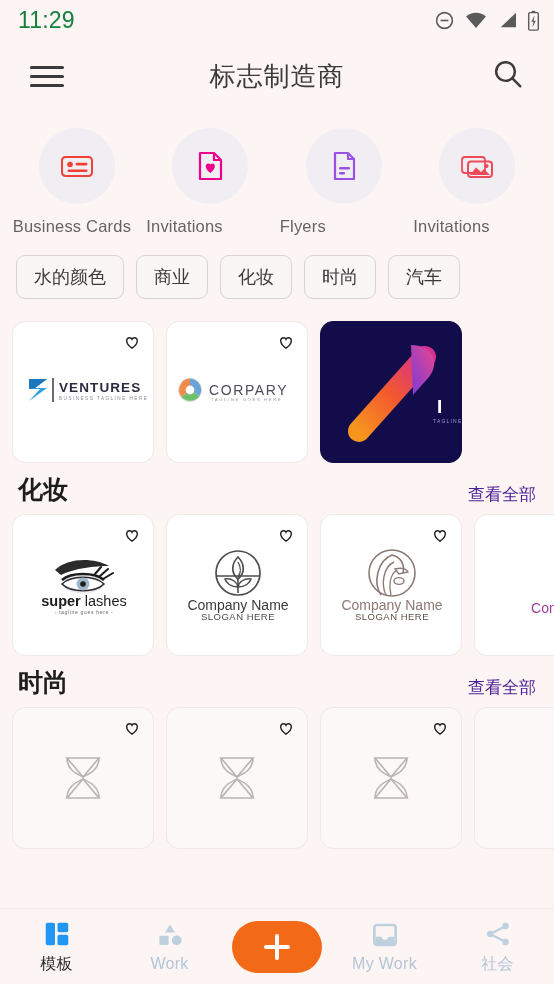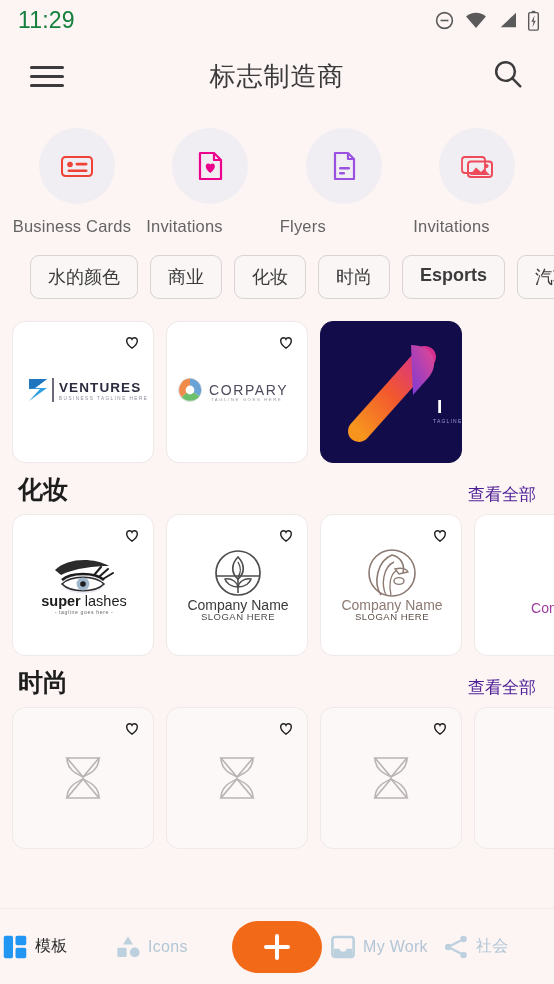--- a/index.html
+++ b/index.html
@@ -45,21 +45,21 @@
     width:76px; height:76px; border-radius:50%;
     background:#f0eef2; margin:0 auto;
     display:flex; align-items:center; justify-content:center;
   }
   .qc-label {
     margin-top:12px; font-size:16.5px; color:#646464;
     line-height:1.25; letter-spacing:.2px;
   }
   
   .chiprow {
-    display:flex; gap:12px; padding:14px 16px 8px 30px;
+    display:flex; gap:12px; padding:14px 16px 8px 16px;
     overflow:hidden; white-space:nowrap;
   }
   .chip {
     border:1px solid #d8d4d4; border-radius:9px;
     background:#fbf6f6; padding:9px 17px;
     font-size:18px; color:#3b3b3b; flex:0 0 auto; cursor:pointer;
   }
   .chip.bold { font-weight:bold; }
   
   .section-head {
@@ -84,21 +84,21 @@
   .heart { position:absolute; top:9px; right:11px; z-index:3; cursor:pointer; }
   .logo-wrap { text-align:center; width:100%; padding:0 8px; }
   
   .bottomnav {
     position:absolute; left:0; right:0; bottom:0; height:76px;
     background:#fdf4f4; display:flex; align-items:center;
     border-top:1px solid #f2e9e9;
   }
   .nav-item {
     flex:1; text-align:center; cursor:pointer;
-    display:flex; flex-direction:row; align-items:center; gap:5px;
+    display:flex; flex-direction:column; align-items:center; gap:5px;
   }
   .nav-label { font-size:16px; color:#b2c6d6; letter-spacing:.3px; }
   .nav-item.active .nav-label { color:#2b2b2b; }
   .fab {
     width:90px; height:52px; border-radius:26px; background:#f26a17;
     display:flex; align-items:center; justify-content:center;
     cursor:pointer; flex:0 0 auto; margin:0 6px;
   }
   .fab-plus { position:relative; width:26px; height:26px; }
   .fab-plus:before, .fab-plus:after {
@@ -195,21 +195,20 @@
     <div class="qc-label">Invitations</div>
   </div>
 
 </div>
 
 <div class="chiprow">
   <div class="chip">水的颜色</div>
   <div class="chip">商业</div>
   <div class="chip">化妆</div>
   <div class="chip">时尚</div>
-  <div class="chip bold">Esports</div>
   <div class="chip">汽车</div>
 </div>
 
 <div class="section-head clipped">
   <div class="section-title">商业</div>
   <div class="section-more">查看全部</div>
 </div>
 <div class="cardrow">
 
   <div class="card">
@@ -398,21 +397,21 @@
     </svg>
     <div class="nav-label">模板</div>
   </div>
 
   <div class="nav-item">
     <svg width="30" height="30" viewBox="0 0 24 24">
       <path d="M12 3.5 L16 10 H8 Z" fill="#bcd0de"></path>
       <rect x="3.5" y="12.6" width="7.4" height="7.4" rx="1" fill="#bcd0de"></rect>
       <circle cx="17.4" cy="16.3" r="3.9" fill="#bcd0de"></circle>
     </svg>
-    <div class="nav-label">Icons</div>
+    <div class="nav-label">Work</div>
   </div>
 
   <div class="fab">
     <div class="fab-plus"></div>
   </div>
 
   <div class="nav-item">
     <svg width="30" height="30" viewBox="0 0 24 24">
       <rect x="3.5" y="4" width="17" height="16" rx="2.2" fill="none" stroke="#bcd0de" stroke-width="2.1"></rect>
       <path d="M4.6 13.4 H9 L10.4 15.6 H13.6 L15 13.4 H19.4 V18 A1.4 1.4 0 0 1 18 19.4 H6 A1.4 1.4 0 0 1 4.6 18 Z" fill="#bcd0de"></path>

